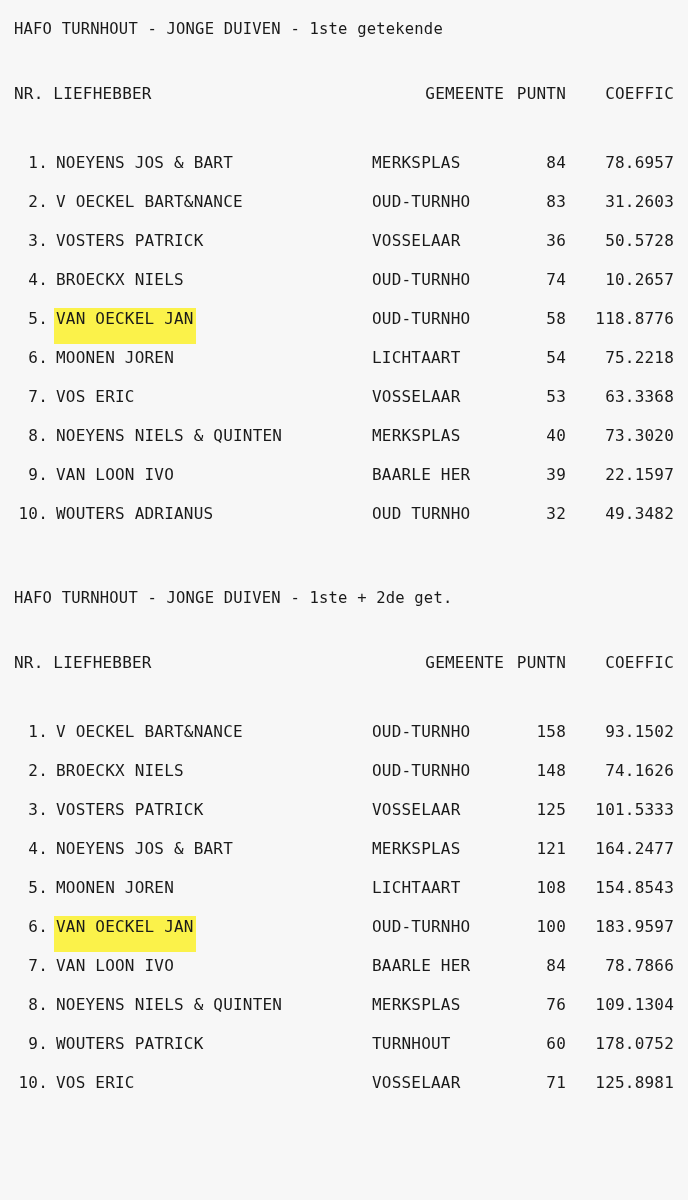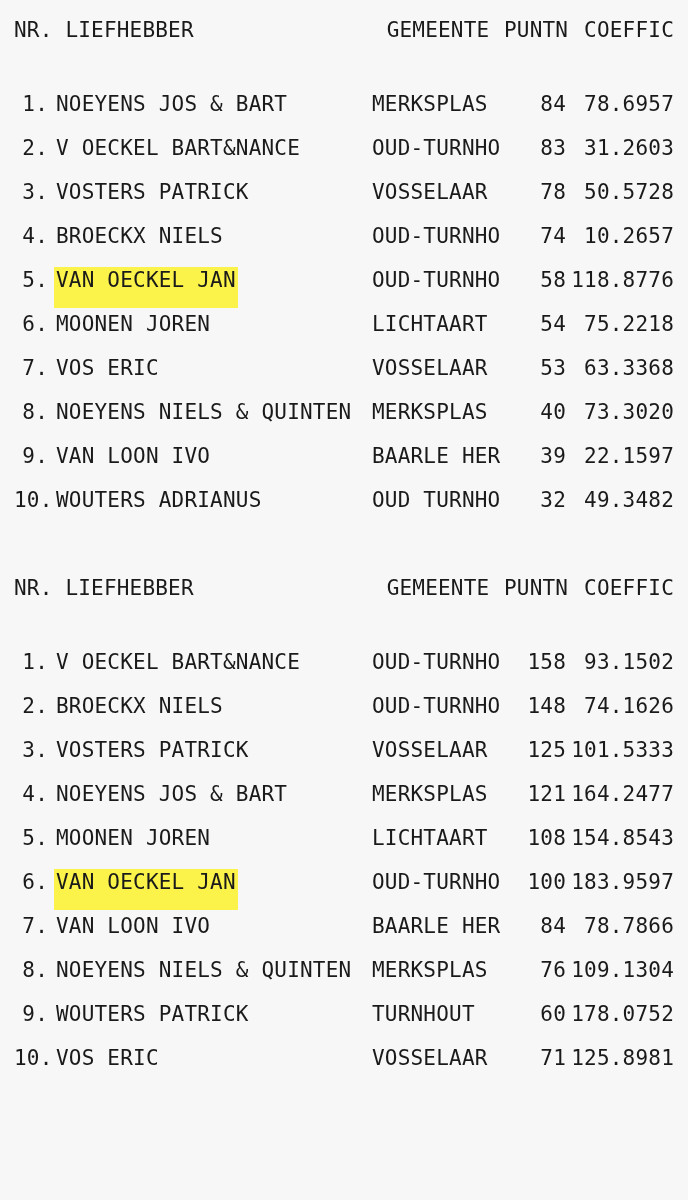--- a/index.html
+++ b/index.html
@@ -25,32 +25,32 @@
     font-size: 15.5px;
     letter-spacing: 0.2px;
     line-height: 22px;
     margin-bottom: 44px;
     white-space: pre;
   }
   .table {
     width: 100%;
     border-collapse: collapse;
     table-layout: fixed;
-    font-size: 21px;
+    font-size: 16px;
     letter-spacing: 0.2px;
   }
   .table col.c-nr     { width: 42px; }
   .table col.c-name   { width: 316px; }
   .table col.c-town   { width: 132px; }
   .table col.c-points { width: 62px; }
   .table col.c-coeff  { width: 108px; }
 
   .table th {
     font-weight: normal;
-    text-align: center;
+    text-align: right;
     padding: 0 0 40px 0;
     white-space: pre;
   }
   .table th.right { text-align: right; }
   .table td {
     padding: 10px 0;
     white-space: pre;
     vertical-align: baseline;
   }
   .table td.nr {
@@ -71,20 +71,21 @@
   .header-row th.nrhead {
     text-align: left;
   }
 </style>
 </head>
 <body>
 
 <div class="page">
 
   <div class="section">
+    <div class="section-title">HAFO TURNHOUT - JONGE DUIVEN - 1ste getekende</div>
     <table class="table">
       <colgroup>
         <col class="c-nr">
           <col class="c-name">
           <col class="c-town">
           <col class="c-points">
           <col class="c-coeff">
       </colgroup>
       <thead>
         <tr class="header-row">
@@ -106,21 +107,21 @@
           <td class="nr">2.</td>
           <td><span>V OECKEL BART&amp;NANCE</span></td>
           <td>OUD-TURNHO</td>
           <td class="points">83</td>
           <td class="coeff">31.2603</td>
         </tr>
         <tr>
           <td class="nr">3.</td>
           <td><span>VOSTERS PATRICK</span></td>
           <td>VOSSELAAR</td>
-          <td class="points">78</td>
+          <td class="points">36</td>
           <td class="coeff">50.5728</td>
         </tr>
         <tr>
           <td class="nr">4.</td>
           <td><span>BROECKX NIELS</span></td>
           <td>OUD-TURNHO</td>
           <td class="points">74</td>
           <td class="coeff">10.2657</td>
         </tr>
         <tr>
@@ -165,20 +166,21 @@
           <td class="points">32</td>
           <td class="coeff">49.3482</td>
         </tr>
       </tbody>
     </table>
   </div>
 
   <div class="gap"></div>
 
   <div class="section">
+    <div class="section-title">HAFO TURNHOUT - JONGE DUIVEN - 1ste + 2de get.</div>
     <table class="table">
       <colgroup>
         <col class="c-nr">
           <col class="c-name">
           <col class="c-town">
           <col class="c-points">
           <col class="c-coeff">
       </colgroup>
       <thead>
         <tr class="header-row">

